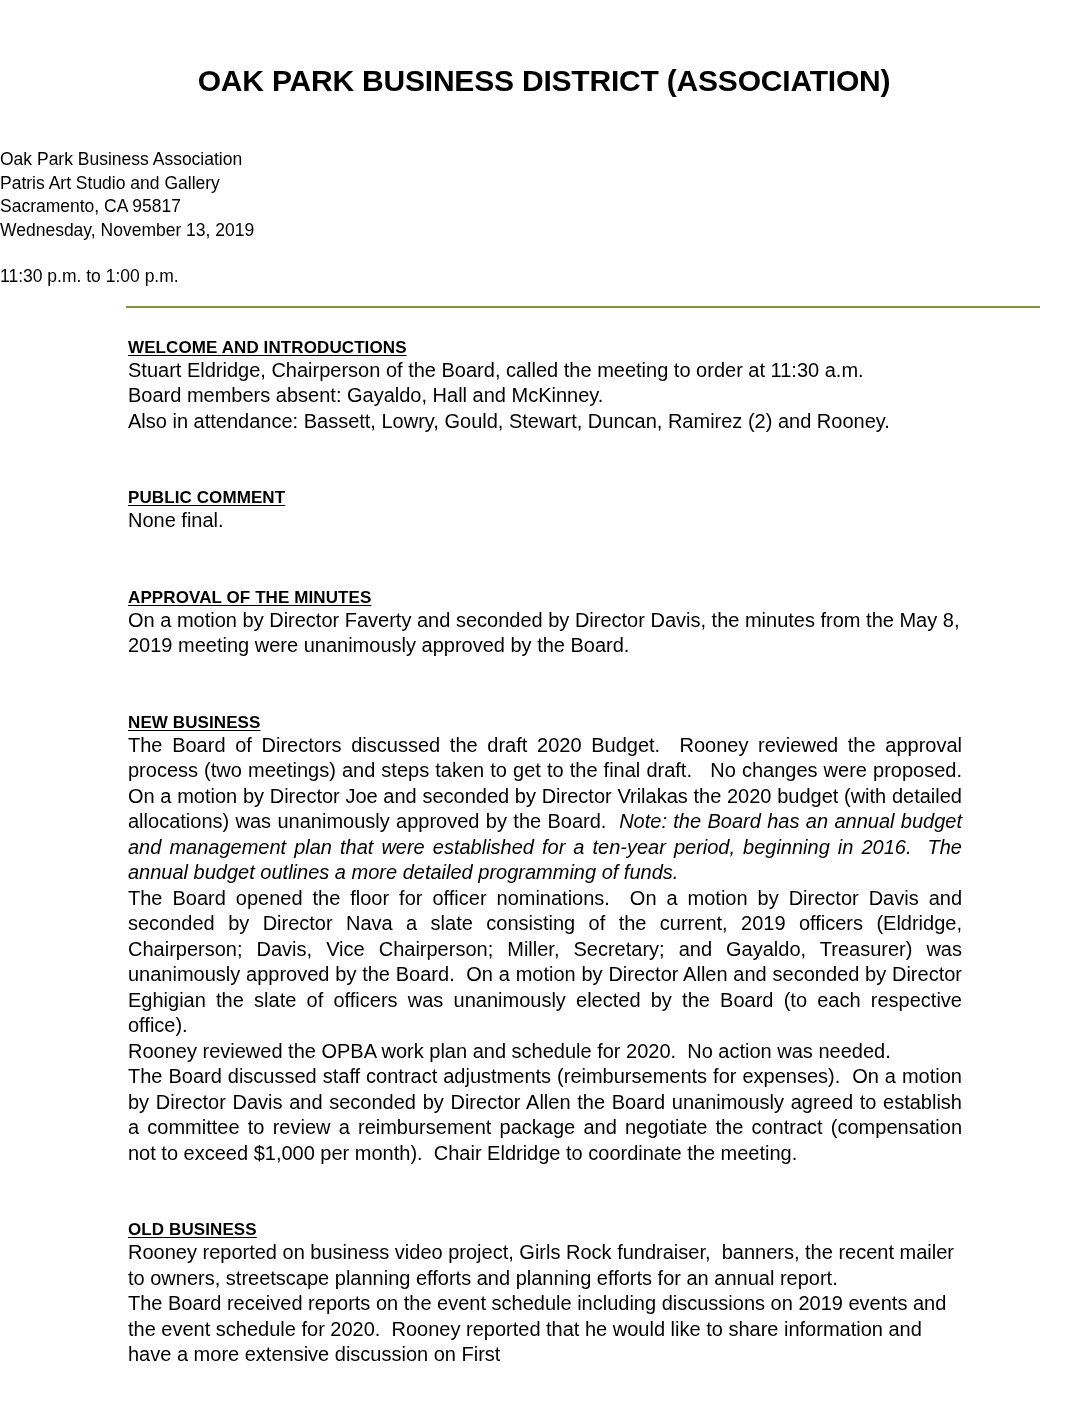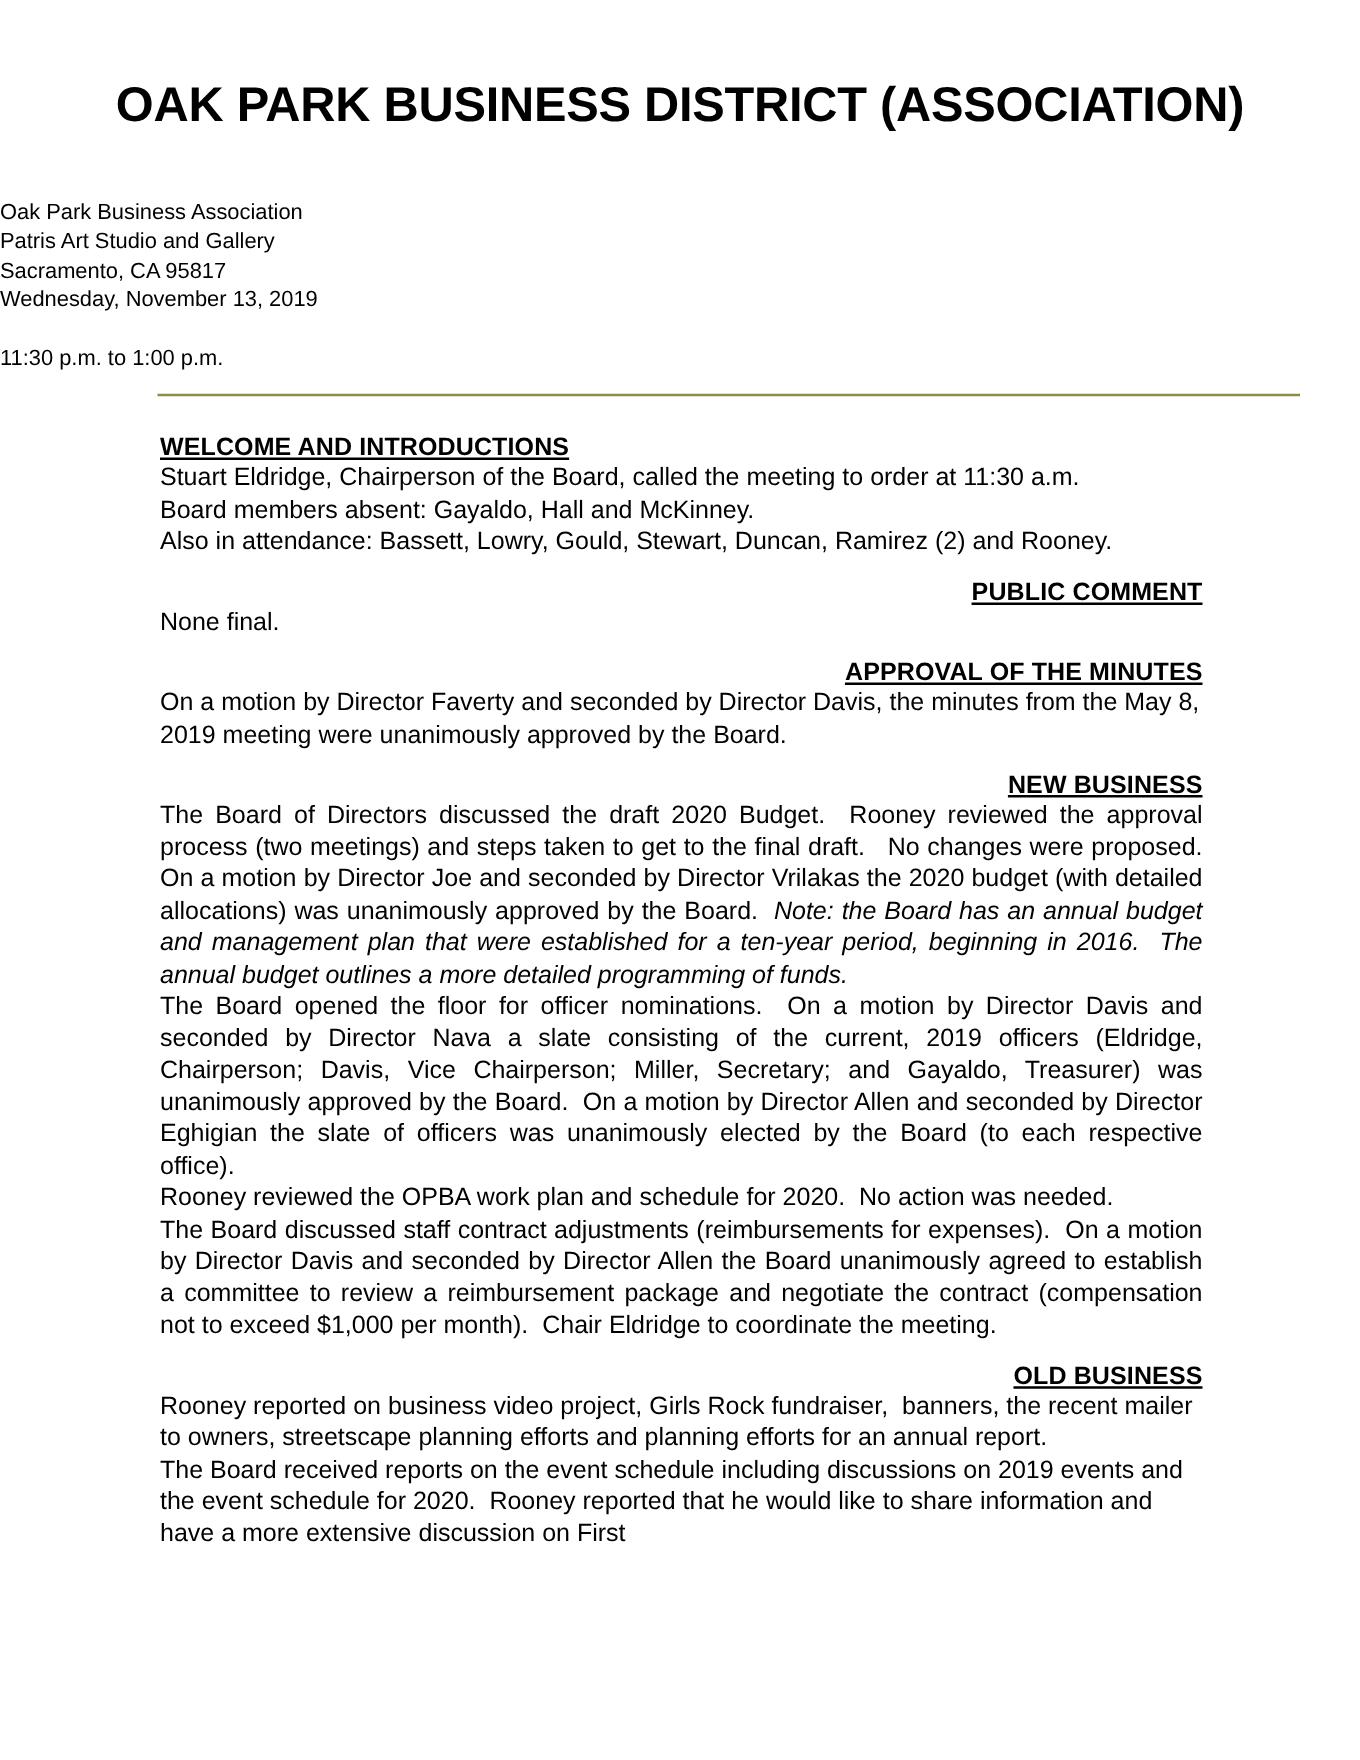--- a/index.html
+++ b/index.html
@@ -21,21 +21,21 @@
     margin: 0 auto;
     background: #ffffff;
     box-sizing: border-box;
     overflow: hidden;
   }
 
   
   .doc-title {
     text-align: center;
     font-weight: bold;
-    font-size: 39px;
+    font-size: 30px;
     line-height: 1.1;
     letter-spacing: -0.2px;
     padding-top: 64px;
     margin: 0;
   }
 
   
   .header-block {
     font-size: 17.5px;
     line-height: 23.5px;
@@ -61,21 +61,21 @@
   }
 
   
   .body-wrap {
     margin: 0;
     padding: 0 126px 0 128px;
   }
 
   .sec-head {
     font-weight: bold;
-    font-size: 20px;
+    font-size: 17px;
     text-decoration: underline;
     text-underline-offset: 2px;
     margin: 0;
     letter-spacing: 0.1px;
   }
 
   p.para {
     font-size: 20px;
     line-height: 25.5px;
     margin: 0;
@@ -85,21 +85,21 @@
   }
 
   p.para.justify {
     text-align: justify;
     text-justify: inter-word;
   }
 
   .it { font-style: italic; }
 
   
-  .gap-head-top   { margin-top: 16px; text-align: right; }   
+  .gap-head-top   { margin-top: 54px; }   
   .gap-para-top   { margin-top: 25px; }   
   .gap-tight      { margin-top: 0px; }    
   .gap-first-body { margin-top: 30px; }   
 </style>
 </head>
 <body>
 
 <div class="page">
 
   <h1 class="doc-title">OAK PARK BUSINESS DISTRICT (ASSOCIATION)</h1>

